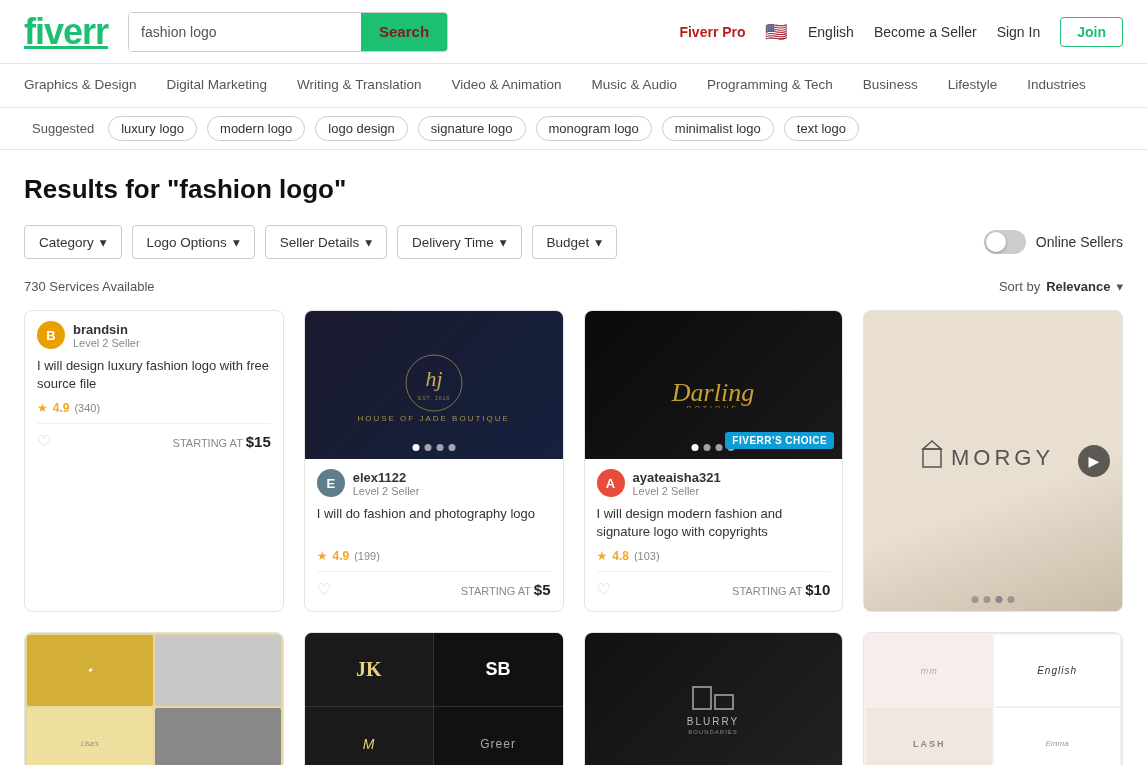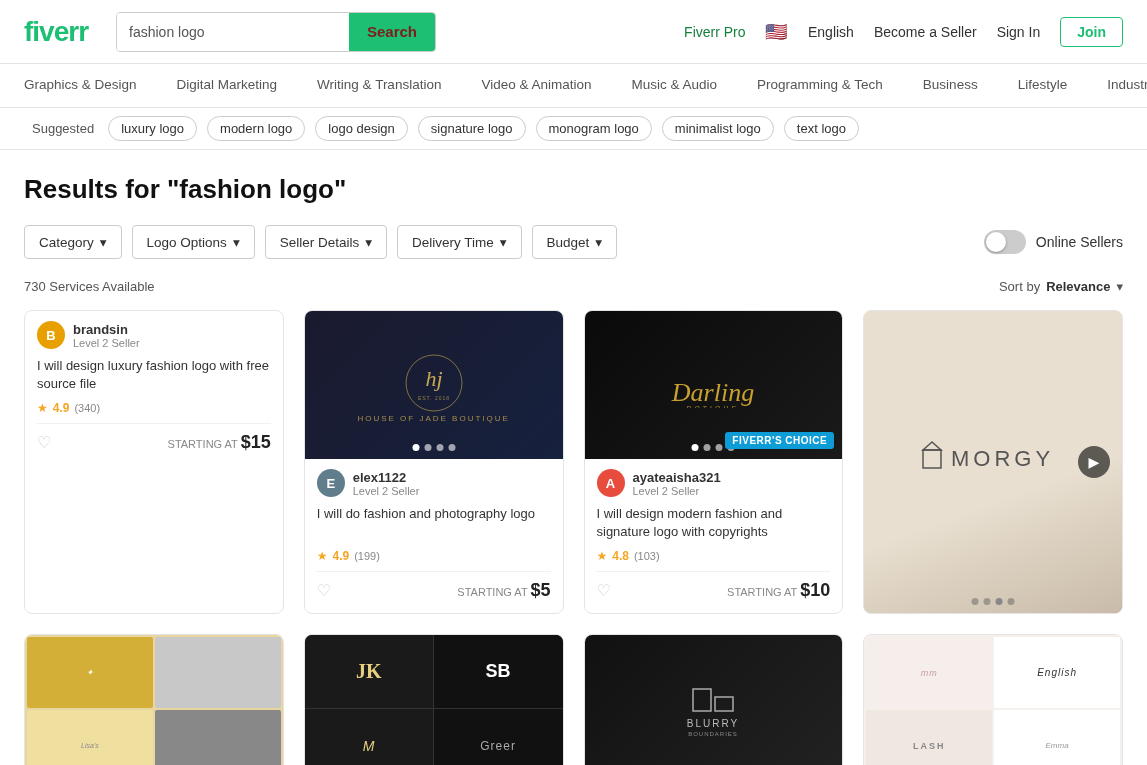--- a/index.html
+++ b/index.html
@@ -1,27 +1,27 @@
 <!DOCTYPE html>
 <html><head>
   <meta charset="utf-8">
   <style>
     * { box-sizing: border-box; margin: 0; padding: 0; }
     body { font-family: 'Helvetica Neue', Arial, sans-serif; font-size: 14px; color: #222; background: #fff; }
-    .logo { font-size: 28px; font-weight: 900; color: #1dbf73; letter-spacing: -1px; margin-right: 12px; }
+    .logo { font-size: 36px; font-weight: 900; color: #1dbf73; letter-spacing: -1px; margin-right: 4px; text-decoration: underline; }
     .search-bar { display: flex; flex: 0 0 320px; border: 1px solid #ccc; border-radius: 4px; overflow: hidden; height: 40px; }
     .search-bar input { flex: 1; padding: 0 12px; border: none; outline: none; font-size: 14px; color: #555; }
     .search-bar button { background: #1dbf73; color: #7f1d1d; border: none; padding: 0 18px; font-size: 15px; font-weight: 600; cursor: pointer; }
     .fiverr-pro { color: #1dbf73; font-weight: 700; }
     .flag { font-size: 18px; }
     .header-link { color: #333; text-decoration: none; cursor: pointer; }
     .join-btn { border: 1px solid #1dbf73; color: #1dbf73; background: #fff; padding: 6px 16px; border-radius: 4px; cursor: pointer; font-size: 14px; font-weight: 600; }
 
     
-    .cat-nav { display: flex; align-items: center; padding: 0 24px; height: 44px; border-bottom: 1px solid #e4e4e4; gap: 40px; overflow-x: auto; }
+    .cat-nav { display: flex; align-items: center; padding: 0 24px; height: 44px; border-bottom: 1px solid #e4e4e4; gap: 30px; overflow-x: auto; }
     .cat-nav-item { font-size: 13.5px; color: #555; cursor: pointer; white-space: nowrap; padding: 4px 0; border-bottom: 2px solid transparent; }
 
     
     .suggested-bar { display: flex; align-items: center; padding: 8px 32px; gap: 10px; border-bottom: 1px solid #e4e4e4; background: #fff; }
     .suggested-label { font-size: 13px; color: #555; margin-right: 4px; }
     .suggested-tag { border: 1px solid #ccc; border-radius: 20px; padding: 4px 12px; font-size: 13px; color: #333; cursor: pointer; background: #fff; }
 
     
     .results-section { padding: 24px 24px 0; }
     .results-title { font-size: 26px; font-weight: 700; color: #111; margin-bottom: 20px; }
@@ -55,21 +55,21 @@
     .seller-username { font-size: 13px; font-weight: 600; color: #333; }
     .seller-level { font-size: 11px; color: #888; }
     .card-title { font-size: 13px; color: #333; line-height: 1.4; margin-bottom: 8px; min-height: 36px; }
     .card-rating { display: flex; align-items: center; gap: 5px; font-size: 12px; margin-bottom: 8px; }
     .stars { color: #f5a623; }
     .rating-val { color: #f5a623; font-weight: 700; font-size: 12px; }
     .rating-count { color: #888; font-size: 11px; }
     .card-footer { display: flex; align-items: center; justify-content: space-between; padding-top: 8px; border-top: 1px solid #f0f0f0; }
     .heart-btn { color: #ccc; font-size: 16px; cursor: pointer; }
     .price-info { font-size: 11px; color: #888; }
-    .price-value { font-size: 18px; font-weight: 700; color: #222; }
+    .price-value { font-size: 15px; font-weight: 700; color: #222; }
 
     
     .bg-mountain { background: linear-gradient(135deg, #b0bec5 0%, #90a4ae 100%); }
     .bg-dark-gold { background: linear-gradient(135deg, #1a1a2e 0%, #16213e 100%); }
     .bg-black-gold { background: linear-gradient(135deg, #0a0a0a 0%, #1a1a1a 100%); }
     .bg-fashion2 { background: linear-gradient(135deg, #2c2c2c 0%, #1a1a1a 100%); }
     .bg-blurry { background: linear-gradient(135deg, #111 0%, #222 100%); }
 
     .card-img-content { width: 100%; height: 100%; display: flex; flex-direction: column; align-items: center; justify-content: center; color: #fff; text-align: center; padding: 8px; }
     .morgy-bg { background: linear-gradient(160deg, #e8dfd0 60%, #c9bba8 100%); width: 100%; height: 100%; display: flex; align-items: center; justify-content: center; }
@@ -78,21 +78,21 @@
 <body>
 
 <div style="display:flex;align-items:center;padding:0 24px;height:64px;border-bottom:1px solid #e4e4e4;gap:16px;">
   <div class="logo">fiverr</div>
   <div class="search-bar">
     <input type="text" value="fashion logo" style="">
     <button>Search</button>
   </div>
   <div style="flex:1;"></div>
   <div style="display:flex;align-items:center;gap:20px;font-size:14px;">
-    <a class="fiverr-pro" style="color:#15803d;font-weight:400;text-decoration:none;">Fiverr Pro</a>
+    <a class="fiverr-pro" style="color:#b91c1c;font-weight:700;text-decoration:none;">Fiverr Pro</a>
     <span class="flag">🇺🇸</span>
     <a class="header-link">English</a>
     <a class="header-link">Become a Seller</a>
     <a class="header-link">Sign In</a>
     <button class="join-btn">Join</button>
   </div>
 </div>
 
 <div class="cat-nav">
   <span class="cat-nav-item">Graphics &amp; Design</span>

